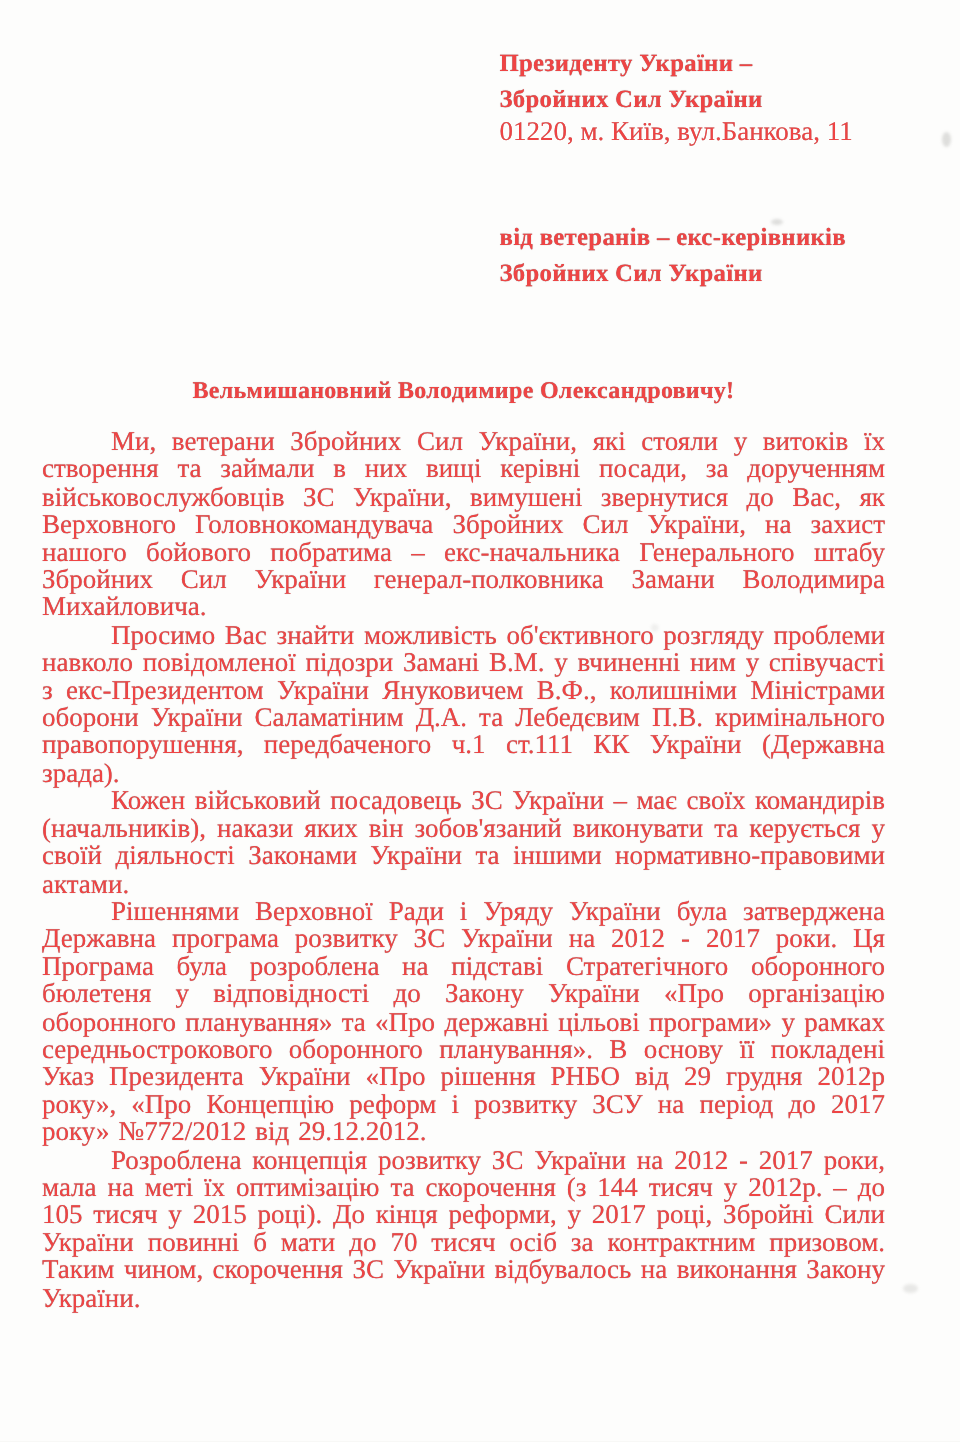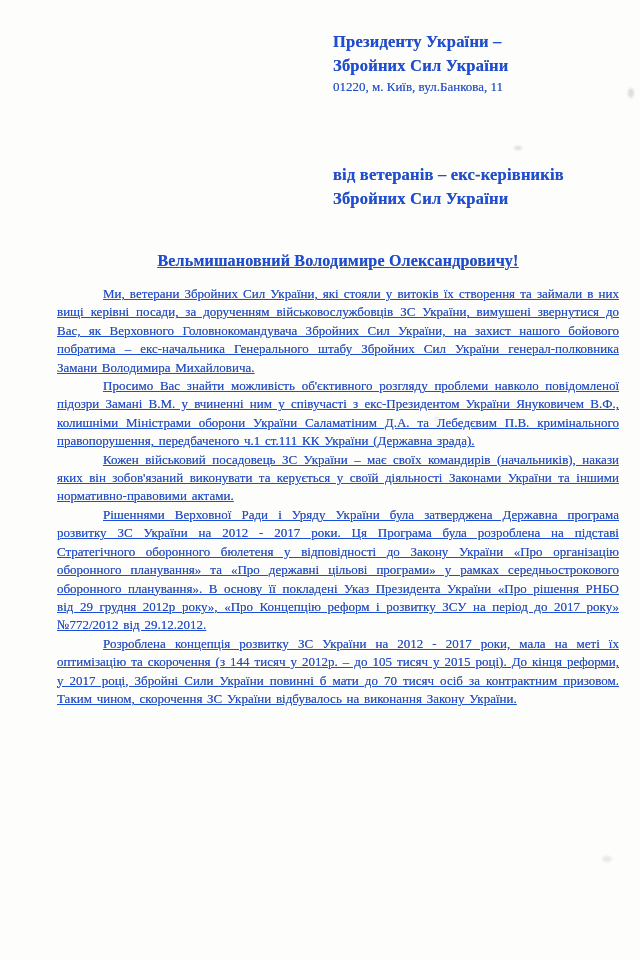--- a/index.html
+++ b/index.html
@@ -8,21 +8,21 @@
     background: #f4f4f2;
   }
   .page {
     position: relative;
     width: 640px;
     height: 961px;
     margin: 0 auto;
     background: #fdfdfc;
     overflow: hidden;
     font-family: "Liberation Serif", serif;
-    color: #1d4ed8;
+    color: #ef4444;
   }
   
   .speck {
     position: absolute;
     background: #b9b9b6;
     border-radius: 50%;
     opacity: 0.45;
     filter: blur(1px);
   }
   .speck.s1 { left: 514px; top: 146px; width: 8px; height: 4px; }
@@ -39,50 +39,49 @@
   .bold-line {
     font-weight: 700;
     font-size: 16.5px;
     line-height: 23.5px;
     letter-spacing: 0.2px;
     text-shadow: 0 0 0.5px rgba(20,20,20,0.55);
     white-space: nowrap;
   }
   .underlined { text-decoration: underline; }
   .addr-line {
-    font-size: 13px;
+    font-size: 18px;
     line-height: 18px;
     margin-top: 1px;
     white-space: nowrap;
     text-shadow: 0 0 0.4px rgba(20,20,20,0.4);
   }
   .sender-block {
     position: absolute;
     left: 333px;
-    top: 163px;
+    top: 146px;
     width: 300px;
   }
   .body-column {
     position: absolute;
-    left: 57px;
+    left: 28px;
     top: 252px;
     width: 562px;
-    text-decoration: underline;
   }
   .salutation {
     font-weight: 700;
     font-size: 16px;
     text-align: center;
     letter-spacing: 0.2px;
     margin: 0 0 15px 0;
     text-shadow: 0 0 0.5px rgba(20,20,20,0.55);
   }
   .body-column p {
     margin: 0;
-    font-size: 13px;
+    font-size: 18px;
     line-height: 18.4px;
     text-align: justify;
     text-indent: 46px;
     word-spacing: 1.5px;
     text-shadow: 0 0 0.45px rgba(20,20,20,0.5);
   }
 </style>
 </head>
 <body>
 

